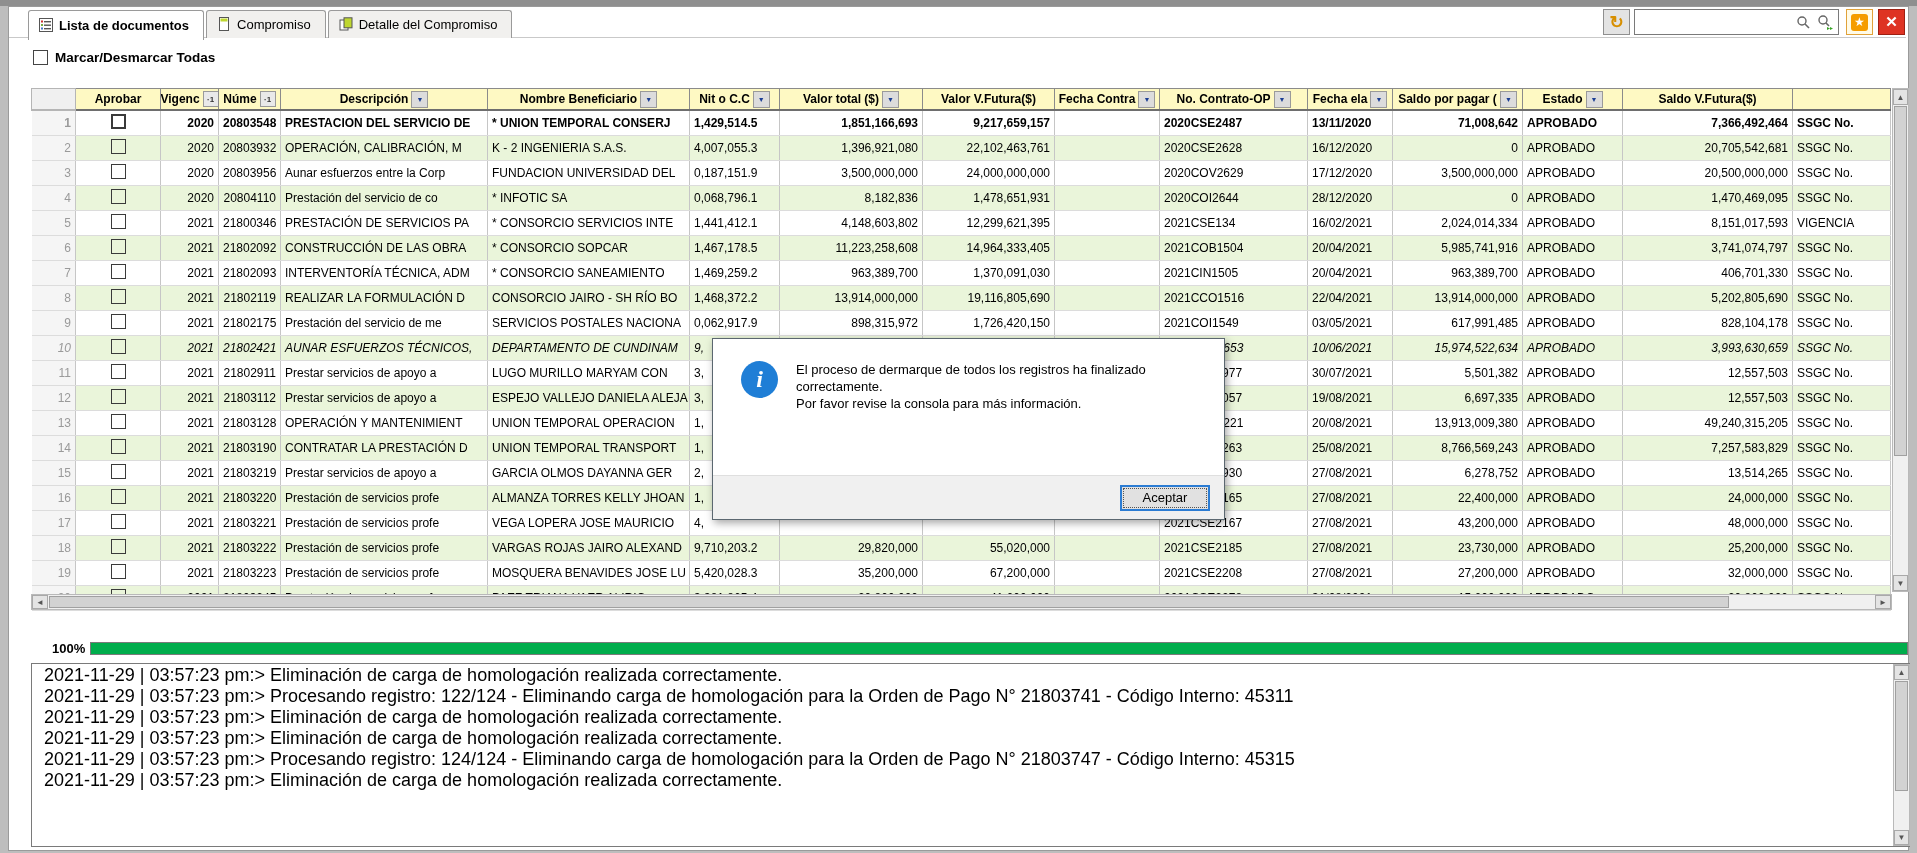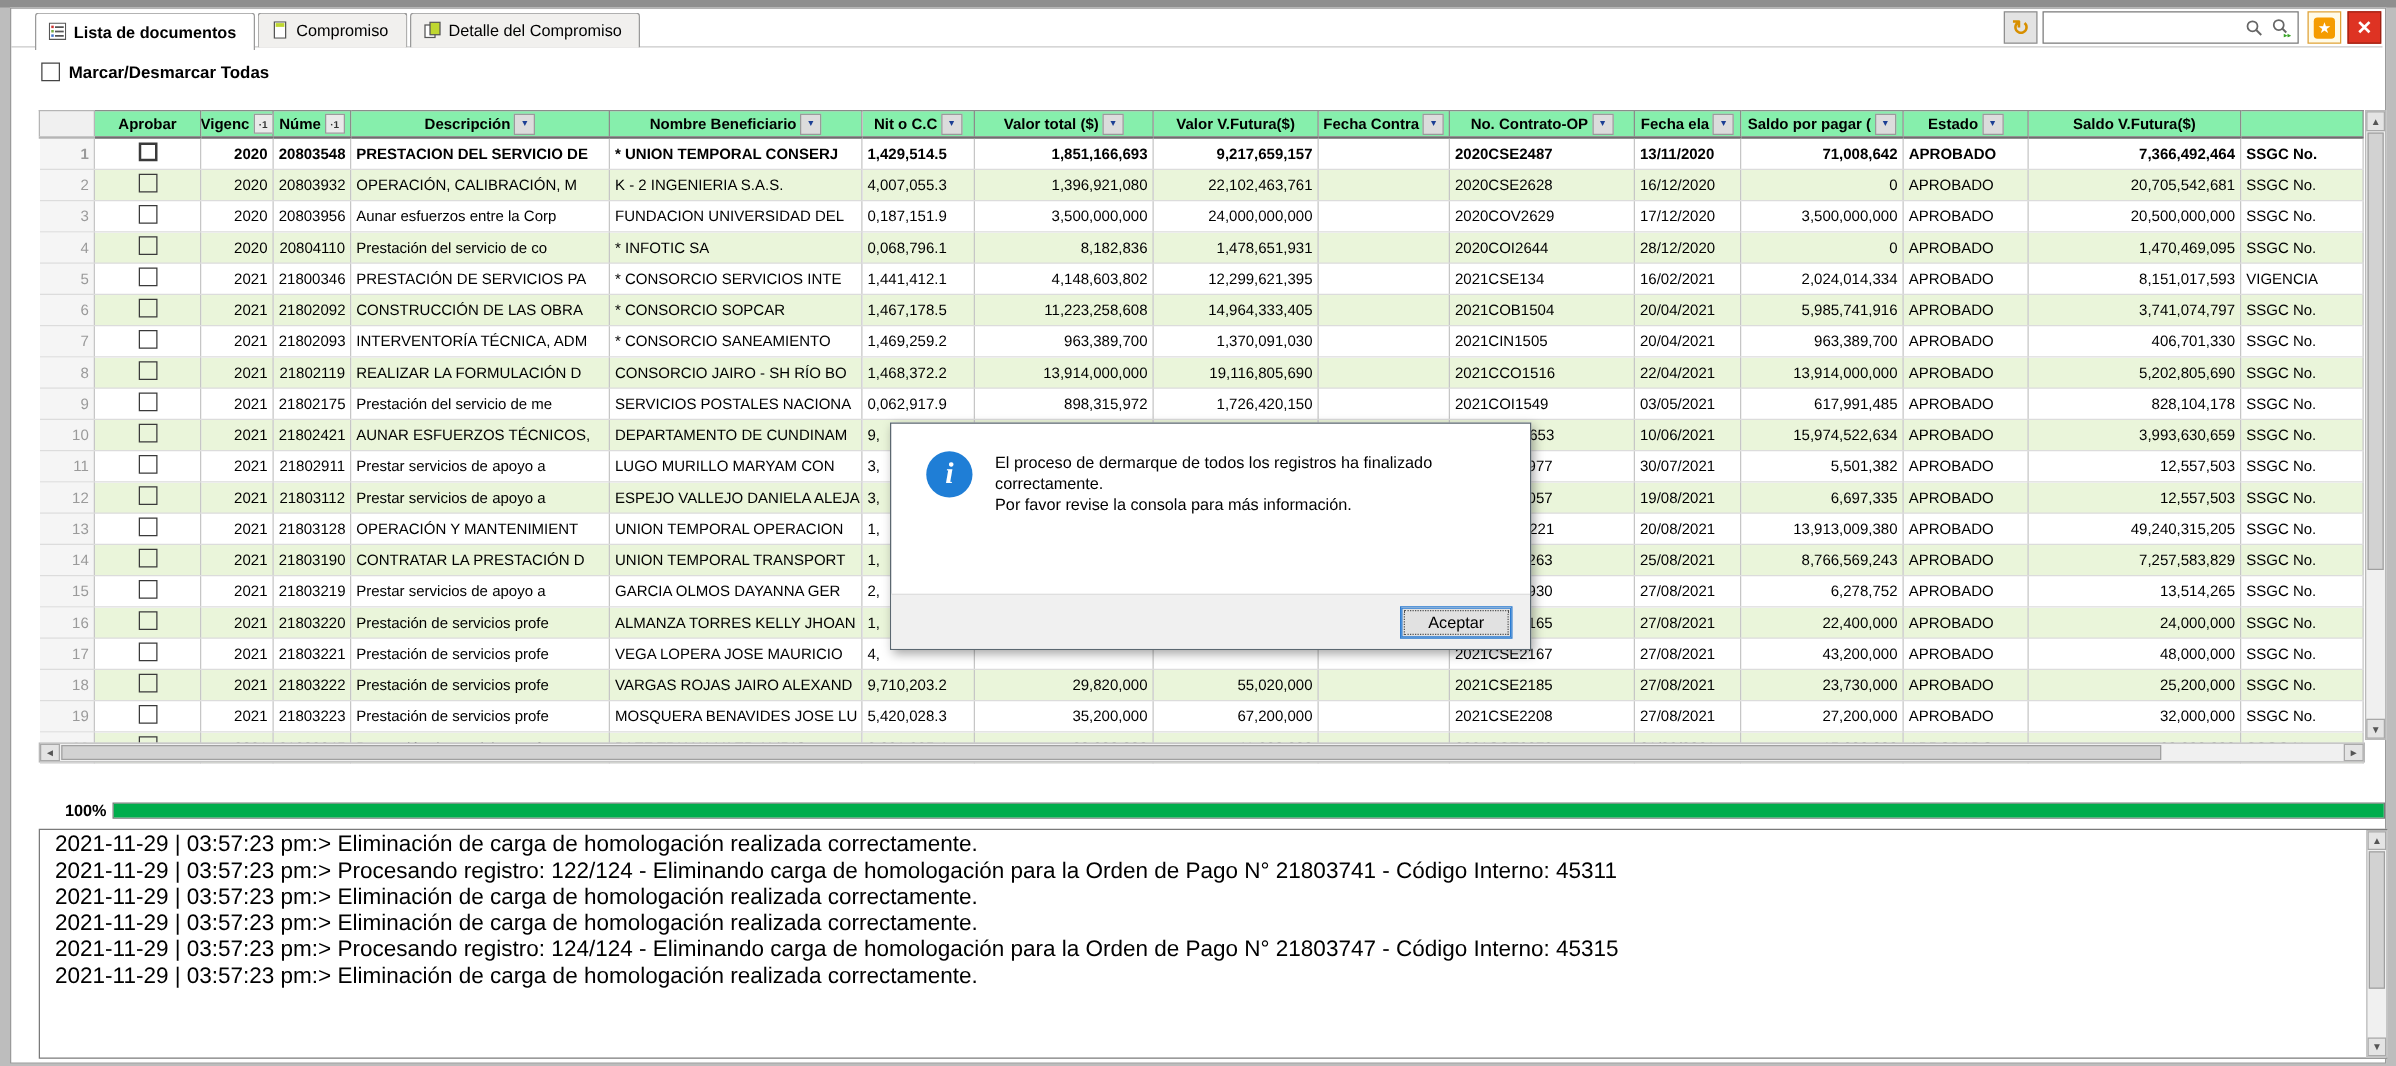--- a/index.html
+++ b/index.html
@@ -27,21 +27,21 @@
   .btn-red{left:1878px;width:27px;background:#de3323;border:1px solid #9d2012;display:flex;align-items:center;justify-content:center;
            color:#fff;font-weight:bold;font-size:15px;}
 
   
   .marcar{position:absolute;left:33px;top:50px;display:flex;align-items:center;gap:7px;font-size:13.5px;font-weight:bold;}
   .cb{width:15px;height:15px;background:#fff;border:1px solid #444;box-sizing:border-box;}
 
   
   .gridwrap{position:absolute;left:31px;top:88px;}
   table.grid{border-collapse:collapse;table-layout:fixed;width:1859px;font-size:12px;}
-  table.grid th{background:#86efac;border:1px solid #8b8b8b;border-bottom:2px solid #6e6e6e;height:20px;
+  table.grid th{background:#fef9c3;border:1px solid #8b8b8b;border-bottom:2px solid #6e6e6e;height:20px;
                 padding:0;font-size:12px;font-weight:bold;overflow:hidden;white-space:nowrap;}
   table.grid th.cnum{background:#f0f0f0;border-color:#b5b5b5;}
   .hwrap{display:flex;align-items:center;justify-content:center;gap:3px;padding:0 2px;position:relative;}
   .hfilter{width:15px;height:15px;background:#dcdcdc;border:1px solid #9a9a9a;font-size:7px;color:#1c3f94;
            display:flex;align-items:center;justify-content:center;flex:0 0 auto;}
   .hsort{width:14px;height:14px;background:#e9e9e9;border:1px solid #9a9a9a;font-size:8px;color:#333;
          display:flex;align-items:center;justify-content:center;flex:0 0 auto;}
   table.grid td{border-right:1px solid #c6c6c6;border-bottom:1px solid #dcdcdc;height:22px;padding:1px 4px;
                 overflow:hidden;white-space:nowrap;background:#fff;}
   tr.alt td{background:#eaf5da;}
@@ -417,21 +417,21 @@
           <td class="r">898,315,972</td>
           <td class="r">1,726,420,150</td>
           <td></td>
           <td>2021COI1549</td>
           <td>03/05/2021</td>
           <td class="r">617,991,485</td>
           <td>APROBADO</td>
           <td class="r">828,104,178</td>
           <td>SSGC No.</td>
         </tr>
-        <tr class="alt" style="height: 23px;">
+        <tr class="alt" style="height: 23px; font-style: italic;">
           <td class="cnum">10</td>
           <td class="chkcell"><span class="rowcb" style="background: rgb(234, 245, 218);"></span></td>
           <td class="r">2021</td>
           <td class="r">21802421</td>
           <td>AUNAR ESFUERZOS TÉCNICOS,</td>
           <td>DEPARTAMENTO DE CUNDINAM</td>
           <td>9,</td>
           <td class="r"></td>
           <td class="r"></td>
           <td></td>

